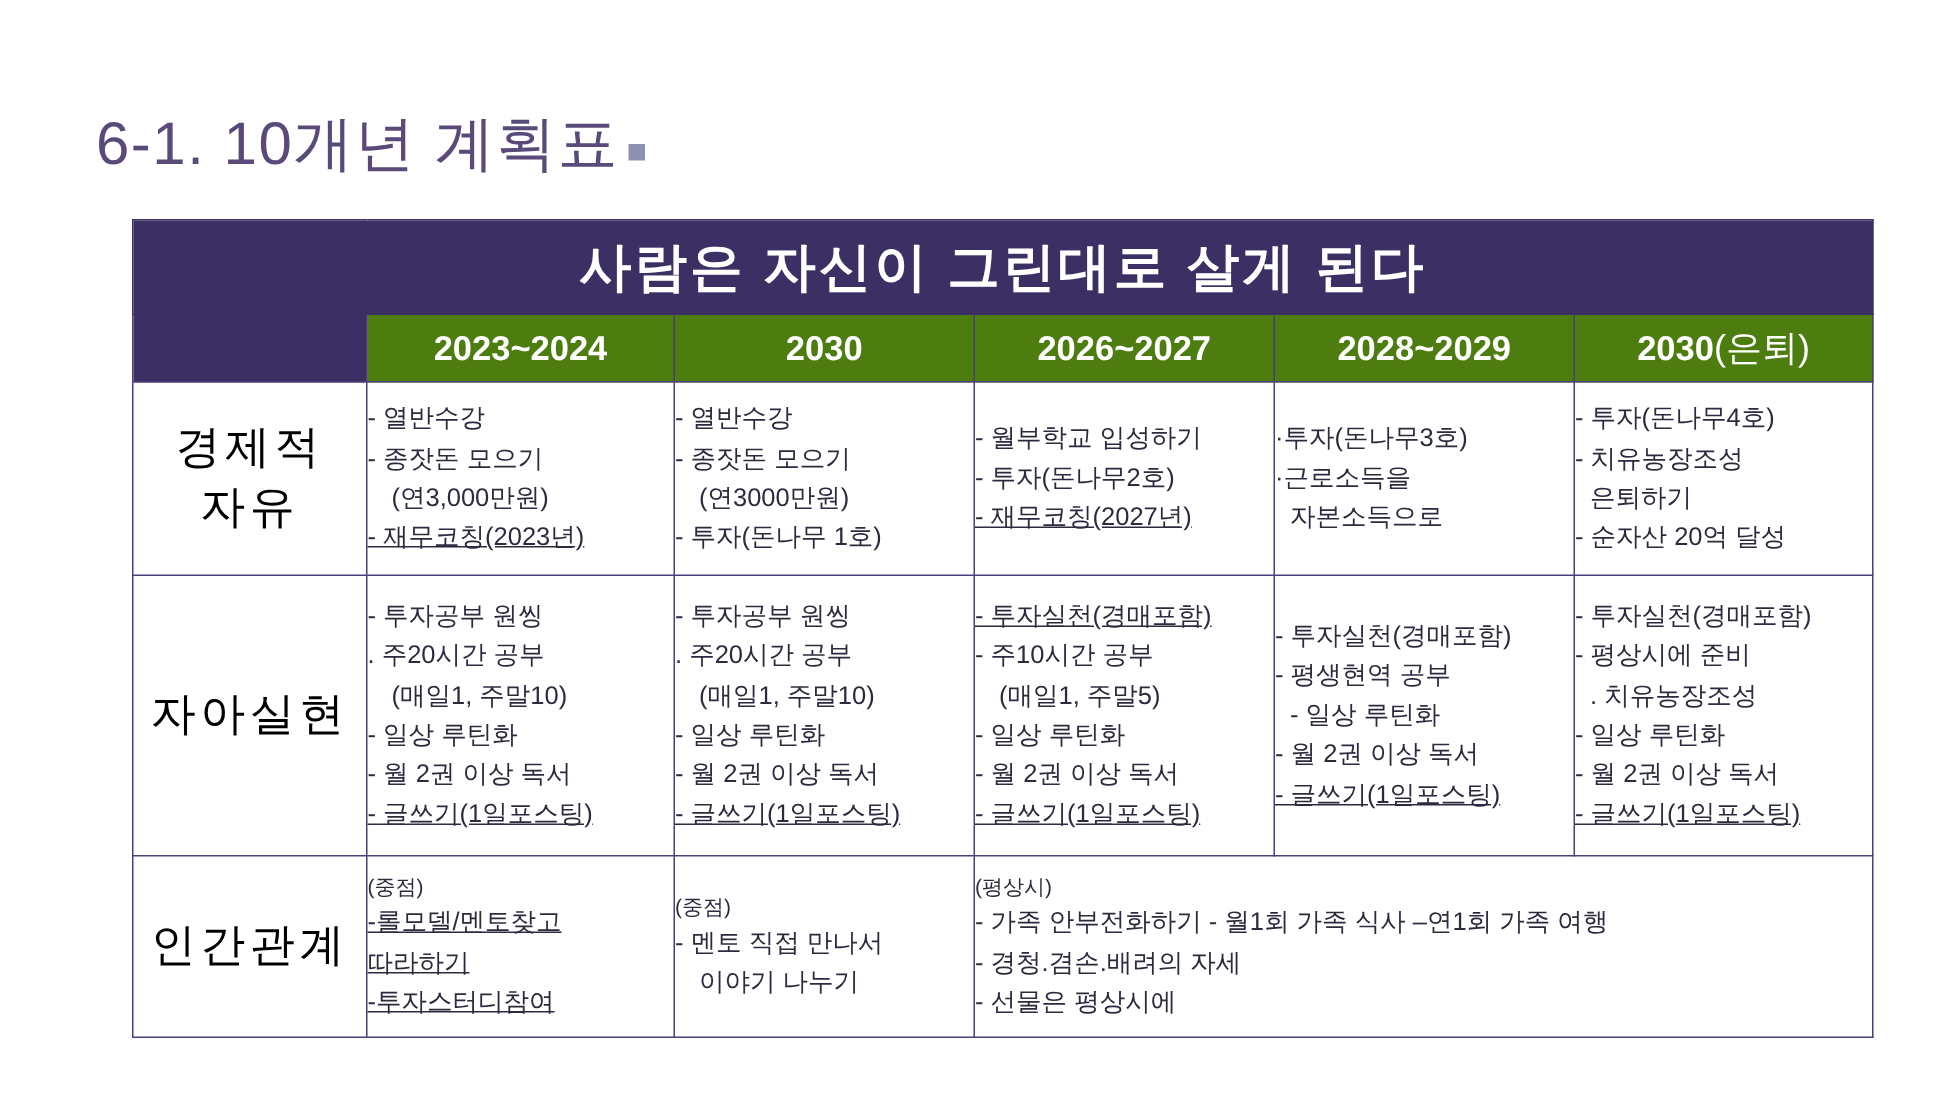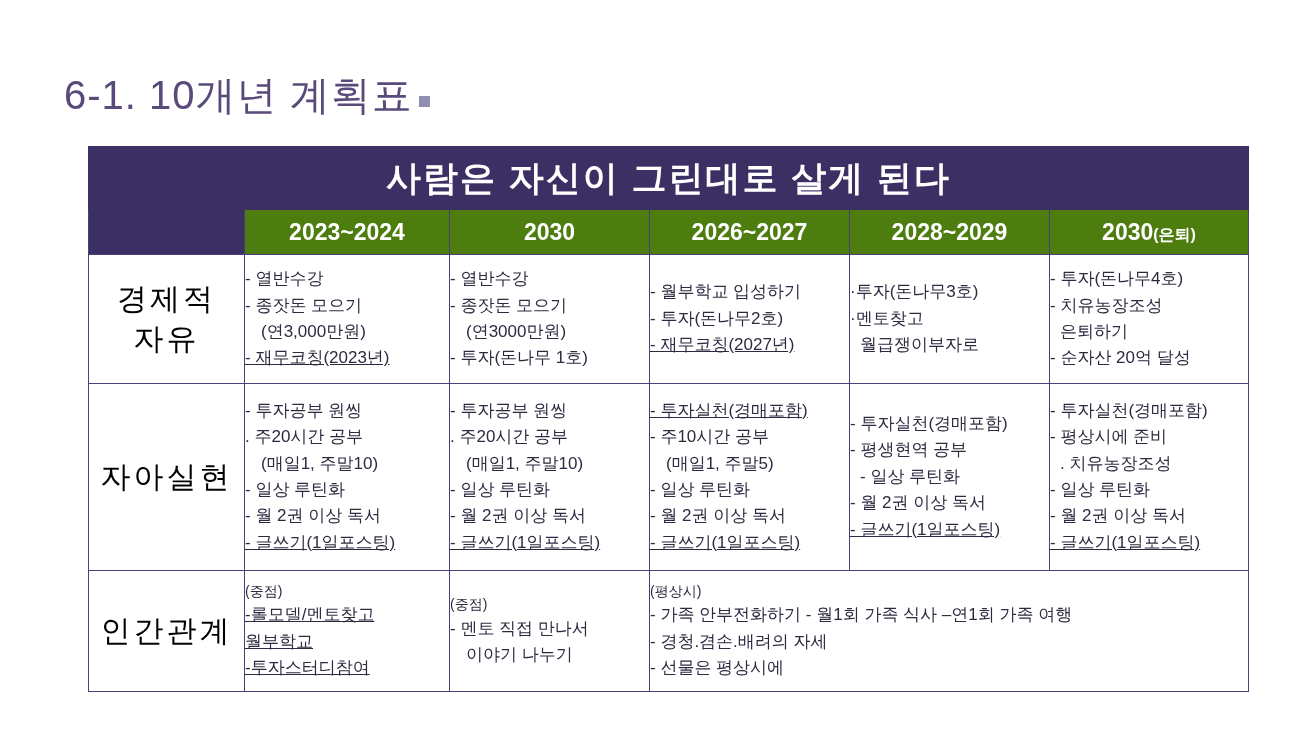--- a/index.html
+++ b/index.html
@@ -75,22 +75,22 @@
     text-align: center;
     font-size: 23px;
     font-weight: bold;
     height: 44px;
     border-color: #3b2f63;
   }
   .hdr-row td.empty-corner {
     background: #3b2f63;
   }
   .hdr-row td .small {
-    font-size: 16px;
-    font-weight: bold;
+    font-size: 24px;
+    font-weight: normal;
   }
   .rowlabel {
     text-align: center;
     font-size: 30px;
     color: #000000;
     letter-spacing: 3px;
     line-height: 1.35;
     padding: 4px 2px;
   }
   .cell {
@@ -177,22 +177,22 @@
           <div class="ln ind">(연3000만원)</div>
           <div class="ln">- 투자(돈나무 1호)</div>
         </td>
         <td class="cell">
           <div class="ln">- 월부학교 입성하기</div>
           <div class="ln">- 투자(돈나무2호)</div>
           <div class="ln u">-   재무코칭(2027년)</div>
         </td>
         <td class="cell">
           <div class="ln">·투자(돈나무3호)</div>
-          <div class="ln">·멘토찾고</div>
-          <div class="ln ind2">월급쟁이부자로</div>
+          <div class="ln">·근로소득을</div>
+          <div class="ln ind2">자본소득으로</div>
         </td>
         <td class="cell">
           <div class="ln">- 투자(돈나무4호)</div>
           <div class="ln">- 치유농장조성</div>
           <div class="ln ind2">은퇴하기</div>
           <div class="ln">- 순자산 20억 달성</div>
         </td>
       </tr>
 
       <tr class="r2">
@@ -236,21 +236,21 @@
           <div class="ln">-   월 2권 이상 독서</div>
           <div class="ln u">-   글쓰기(1일포스팅)</div>
         </td>
       </tr>
 
       <tr class="r3">
         <td class="rowlabel">인간관계</td>
         <td class="cell">
           <div class="ln tiny">(중점)</div>
           <div class="ln u">-롤모델/멘토찾고</div>
-          <div class="ln u">월부학교</div>
+          <div class="ln u">따라하기</div>
           <div class="ln u">-투자스터디참여</div>
         </td>
         <td class="cell">
           <div class="ln tiny">(중점)</div>
           <div class="ln">- 멘토 직접 만나서</div>
           <div class="ln ind">이야기 나누기</div>
         </td>
         <td class="cell" colspan="3">
           <div class="ln tiny">(평상시)</div>
           <div class="ln">-    가족 안부전화하기  - 월1회 가족 식사 –연1회 가족 여행</div>

